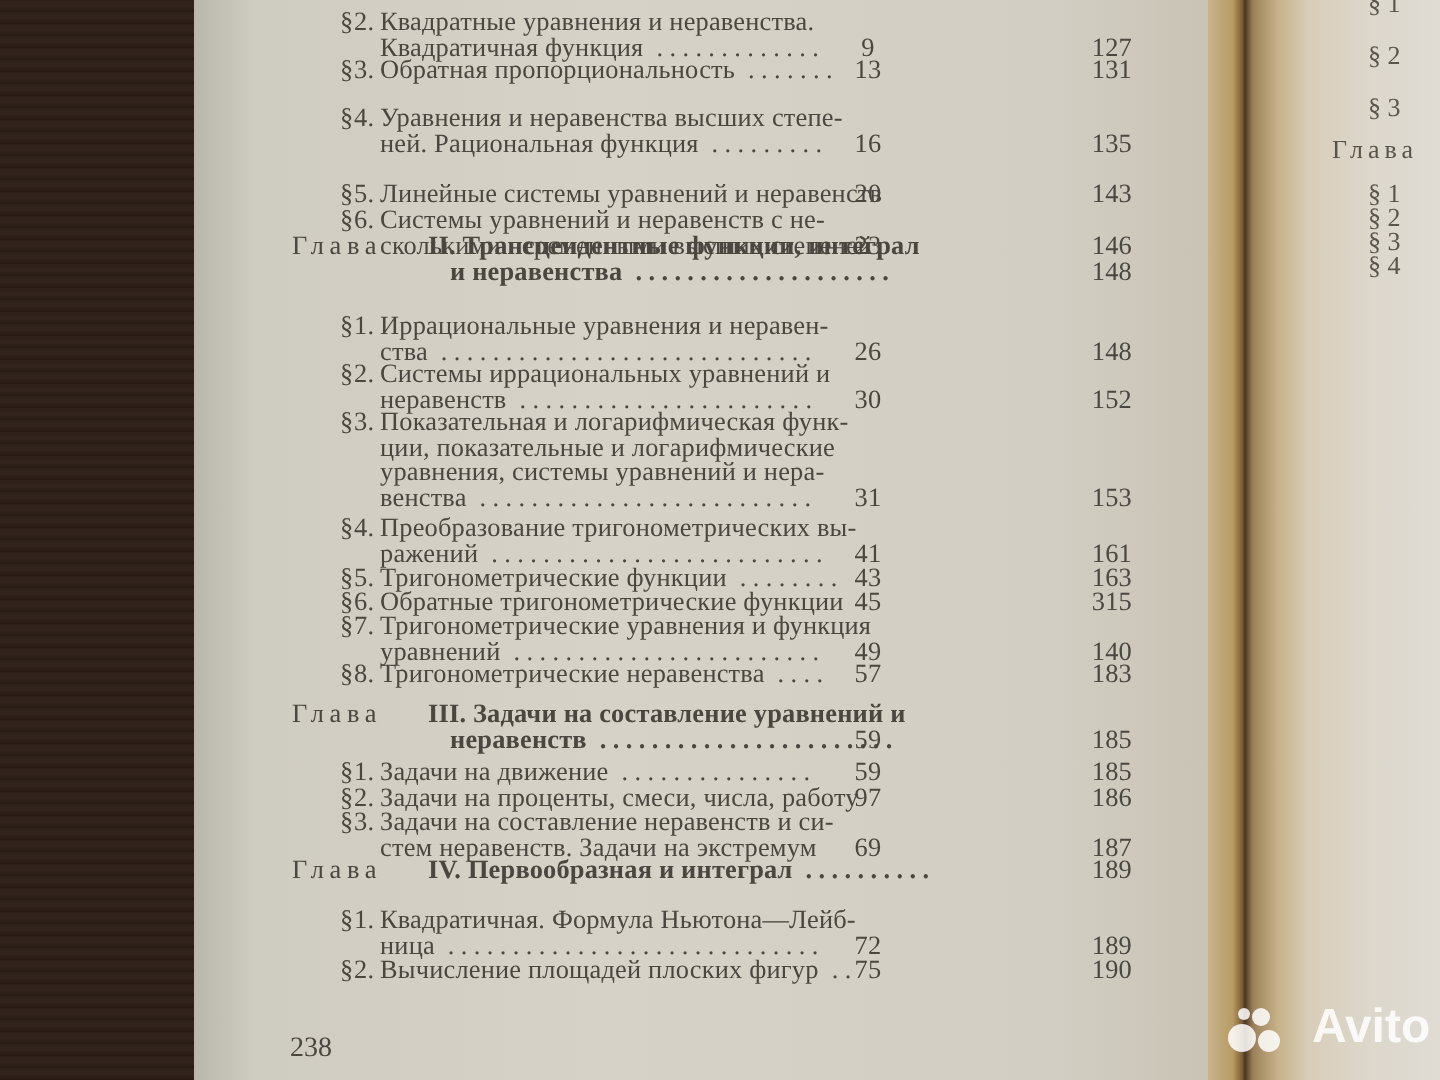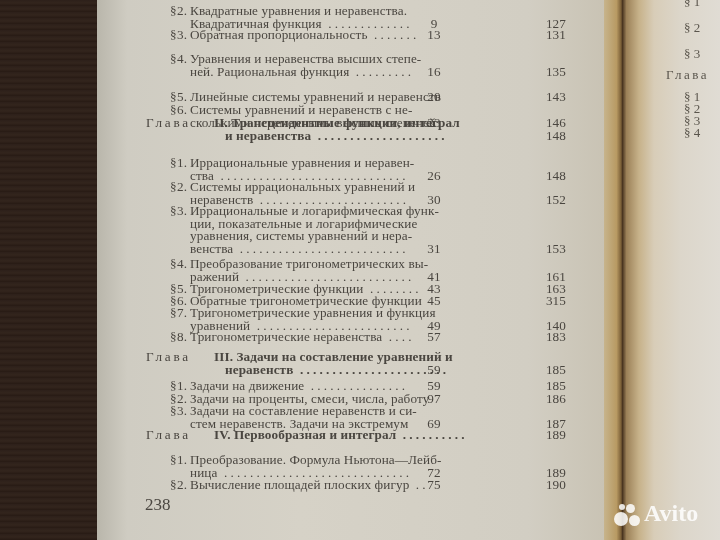--- a/index.html
+++ b/index.html
@@ -35,25 +35,25 @@
     .sec-mark { position: absolute; left: 73px; }
     .sec-num { position: absolute; left: 80px; }
     .sec-text { position: absolute; left: 93px; width: 235px; text-align: justify; white-space: nowrap; }
     .sec-text.cont { left: 93px; }
     .chap-label { position: absolute; left: 49px; letter-spacing: 2.8px; }
     .chap-text { position: absolute; left: 117px; font-weight: bold; white-space: nowrap; }
     .chap-text.cont { left: 93px; }
     .pg1 { position: absolute; left: 322px; width: 30px; text-align: center; }
     .pg2 { position: absolute; left: 437px; width: 32px; text-align: right; }
     .dots { letter-spacing: 3.2px; }
-    .page-number { position: absolute; left: 48px; top: 495px; font-size: 17px; color: #4a4640; }
+    .page-number { position: absolute; left: 48px; top: 517px; font-size: 14px; color: #4a4640; }
     .rp-line { position: absolute; font-size: 13px; white-space: nowrap; }
     .watermark {
-      position: absolute; left: 614px; top: 500px; display: flex; align-items: center; gap: 4px;
-      color: rgba(255,255,255,0.85); font-family: Liberation Serif, serif; font-weight: bold; font-size: 24px;
+      position: absolute; left: 614px; top: 500px; display: flex; align-items: center; gap: 16px;
+      color: rgba(255,255,255,0.85); font-family: Liberation Sans, sans-serif; font-weight: bold; font-size: 24px;
     }
     .wm-dots { position: relative; width: 26px; height: 24px; }
     .wm-dots span { position: absolute; border-radius: 50%; background: rgba(255,255,255,0.85); }
   </style>
 </head>
 <body>
 
 <div class="table-surface"></div>
 
 <div class="left-page">
@@ -126,21 +126,21 @@
         <span class="sec-text">Системы иррациональных уравнений и</span>
       </div>
       <div class="row" style="top: 193.5px;">
         <span class="sec-text cont">неравенств<span class="dots"> .......................</span></span>
         <span class="pg1">30</span>
         <span class="pg2">152</span>
       </div>
       <div class="row" style="top: 205px;">
         <span class="sec-mark">§</span>
         <span class="sec-num">3.</span>
-        <span class="sec-text">Иррациональные и логарифмическая функ-</span>
+        <span class="sec-text">Показательная и логарифмическая функ-</span>
       </div>
       <div class="row" style="top: 217.5px;">
         <span class="sec-text cont">ции, показательные и логарифмические</span>
       </div>
       <div class="row" style="top: 230px;">
         <span class="sec-text cont">уравнения, системы уравнений и нера-</span>
       </div>
       <div class="row" style="top: 242.5px;">
         <span class="sec-text cont">венства<span class="dots"> ..........................</span></span>
         <span class="pg1">31</span>
@@ -221,21 +221,21 @@
         <span class="pg2">187</span>
       </div>
       <div class="row" style="top: 429px;">
         <span class="chap-label">Глава</span>
         <span class="chap-text">IV. Первообразная и интеграл<span class="dots"> ..........</span></span>
         <span class="pg2">189</span>
       </div>
       <div class="row" style="top: 454px;">
         <span class="sec-mark">§</span>
         <span class="sec-num">1.</span>
-        <span class="sec-text">Преобразование. Формула Ньютона—Лейб-</span>
+        <span class="sec-text">Квадратичная. Формула Ньютона—Лейб-</span>
       </div>
       <div class="row" style="top: 466.5px;">
         <span class="sec-text cont">ница<span class="dots"> .............................</span></span>
         <span class="pg1">72</span>
         <span class="pg2">189</span>
       </div>
       <div class="row" style="top: 479px;">
         <span class="sec-mark">§</span>
         <span class="sec-num">2.</span>
         <span class="sec-text">Вычисление площадей плоских фигур<span class="dots"> ..</span></span>

